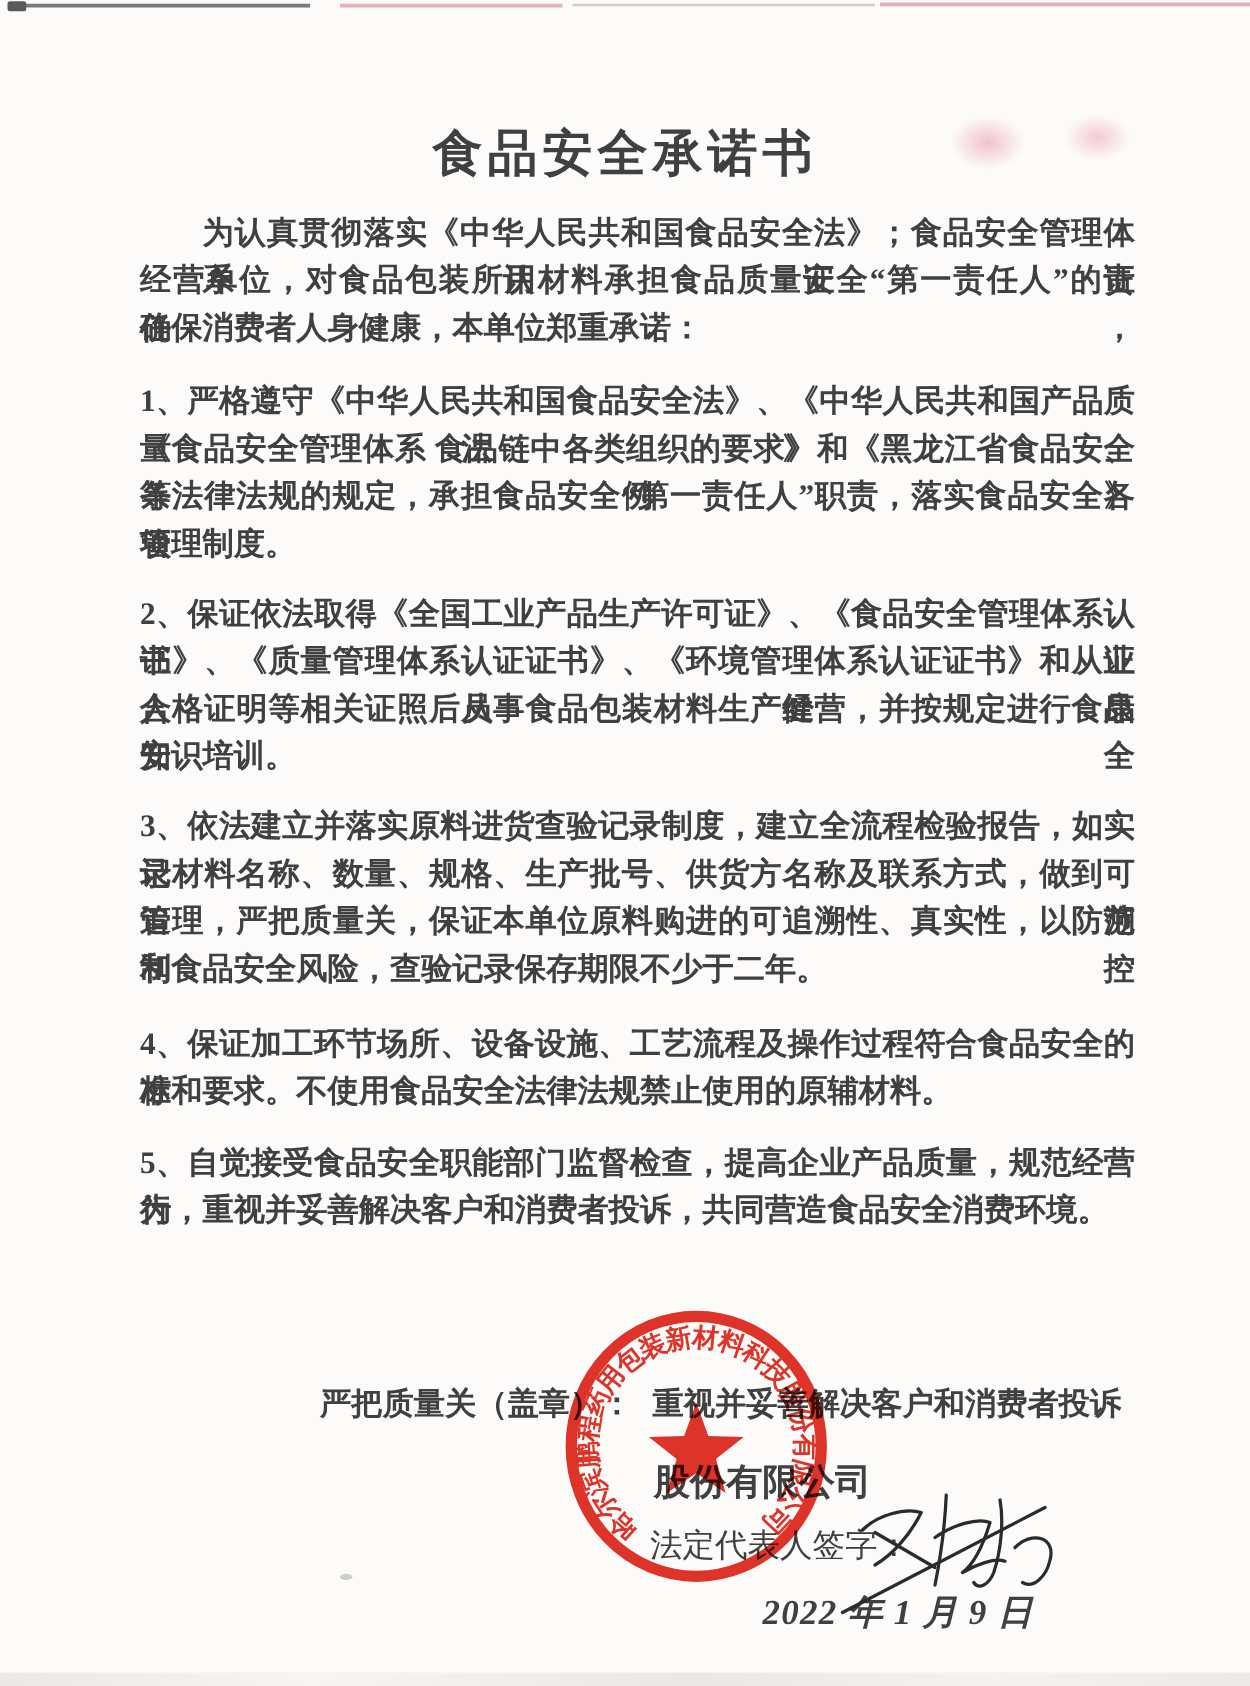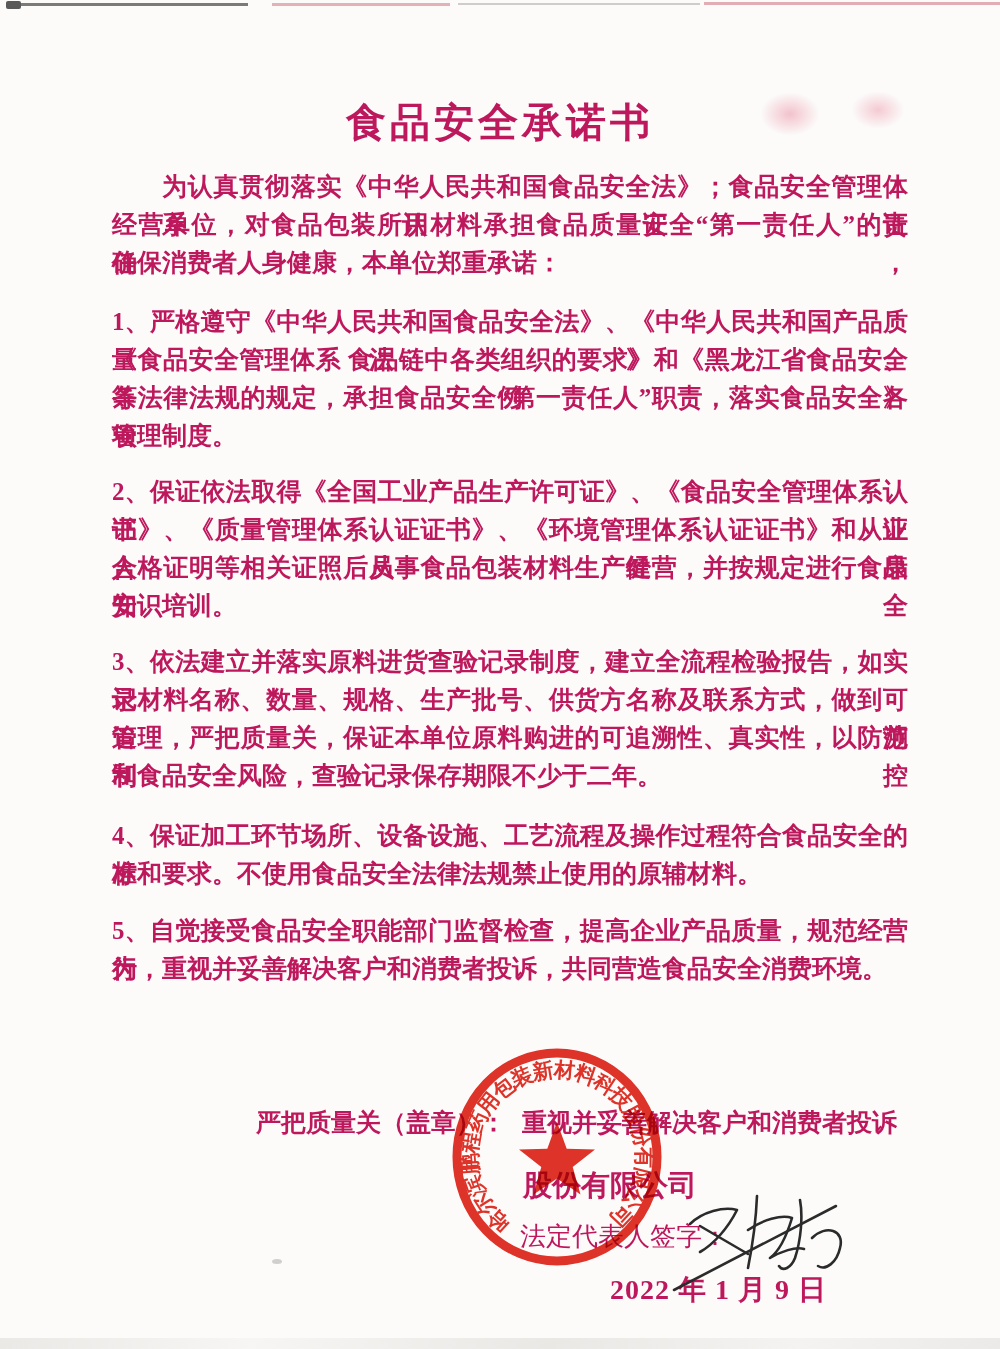--- a/index.html
+++ b/index.html
@@ -3,21 +3,21 @@
 <meta charset="utf-8">
 <style>
   html, body { margin: 0; padding: 0; background: #ffffff; }
   .page {
     position: relative;
     width: 1000px;
     height: 1349px;
     background: #fcfbfa;
     overflow: hidden;
     font-family: "Liberation Serif", "DejaVu Serif", serif;
-    color: #be185d;
+    color: #404040;
   }
   
   .edge { position: absolute; }
   .edge-blob   { left: 6px;  top: 1px; width: 15px;  height: 8px; background: #3c3c3c; border-radius: 2px; opacity: .85; }
   .edge-dark   { left: 10px; top: 3px; width: 238px; height: 3px; background: #5a5a5a; opacity: .8; }
   .edge-pink1  { left: 272px; top: 3px; width: 178px; height: 3px; background: #dfa3ad; opacity: .85; }
   .edge-gray   { left: 458px; top: 3px; width: 242px; height: 2px; background: #cfccc9; }
   .edge-pink2  { left: 704px; top: 2px; width: 296px; height: 3px; background: #e0a4ae; opacity: .9; }
   .smudge { position: absolute; border-radius: 50%; }
   .smudge-1 { left: 760px; top: 92px; width: 60px; height: 44px;
@@ -42,21 +42,21 @@
   .p-item1 { top: 303px; }
   .p-item2 { top: 473px; }
   .p-item3 { top: 643px; }
   .p-item4 { top: 817px; }
   .p-item5 { top: 912px; }
   
   .company-line  { position: absolute; top: 1106px; left: 256px; font-size: 25px; font-weight: 700; white-space: nowrap; }
   .company-name-part1 { margin-left: 16px; }
   .company-line2 { position: absolute; top: 1166px; left: 523px; font-size: 29px; font-weight: 700; }
   .sign-line     { position: absolute; top: 1219px; left: 520px; font-size: 26px; font-weight: 400; }
-  .date-line     { position: absolute; top: 1271px; left: 610px; font-size: 28px; font-weight: 700; letter-spacing: 1px; }
+  .date-line     { position: absolute; top: 1271px; left: 610px; font-size: 28px; font-weight: 700; letter-spacing: 1px; font-style: italic; }
   
   .stamp-svg {
     position: absolute; left: 0; top: 0; width: 1000px; height: 1349px;
     mix-blend-mode: multiply; opacity: .93; pointer-events: none;
   }
   .stamp-ring-text { font-family: "Liberation Serif", "DejaVu Serif", serif; font-size: 21px; font-weight: 700; }
   .signature-svg {
     position: absolute; left: 0; top: 0; width: 1000px; height: 1349px; pointer-events: none;
   }
 </style>

